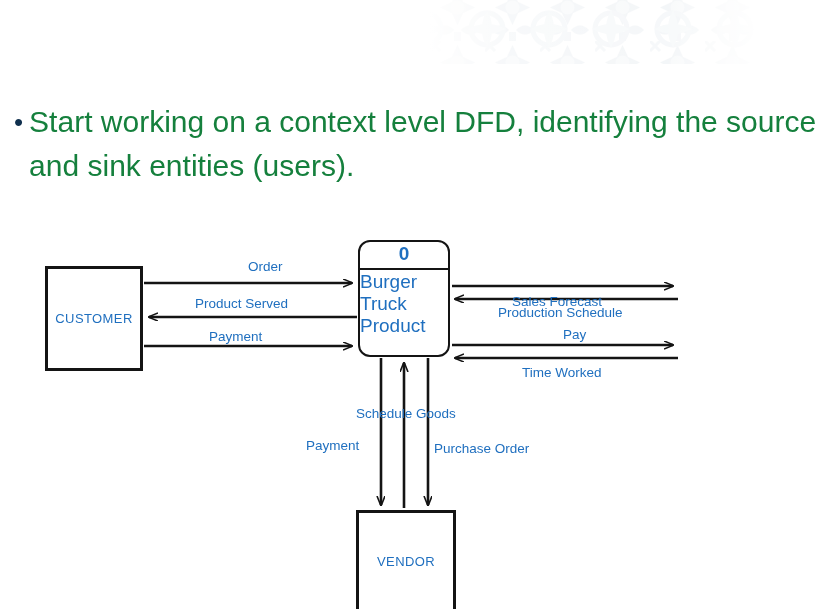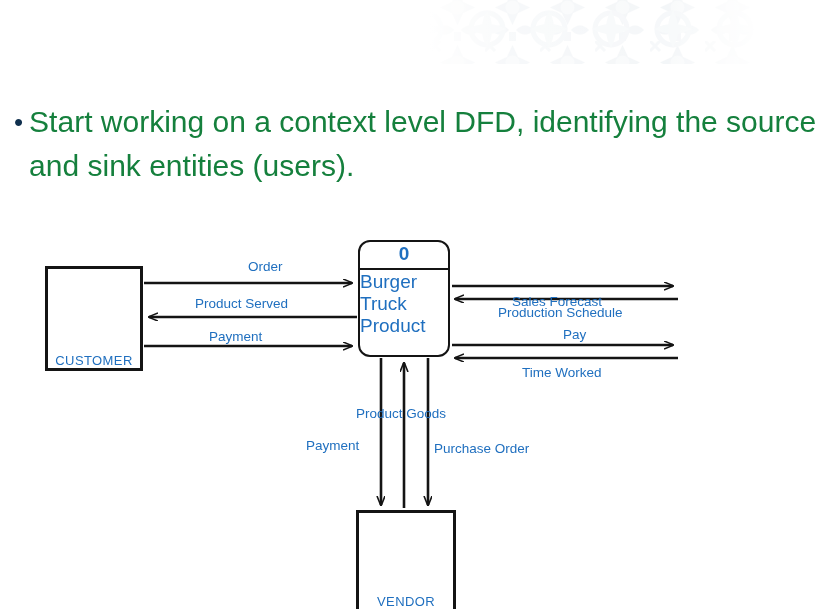--- a/index.html
+++ b/index.html
@@ -75,21 +75,21 @@
     width: 834px;
     height: 609px;
   }
 
   
   .entity {
     position: absolute;
     border: 3px solid #141414;
     background: #ffffff;
     display: flex;
-    align-items: flex-end;
+    align-items: center;
     justify-content: center;
     box-sizing: border-box;
   }
   .entity-label {
     color: #1f6fbf;
     font-size: 13px;
     letter-spacing: 0.4px;
     white-space: nowrap;
   }
 
@@ -229,17 +229,17 @@
     <div class="flow-label" style="left:216px; top:259px;margin-left:32px;">Order</div>
     <div class="flow-label" style="left:195px; top:296px;">Product Served</div>
     <div class="flow-label" style="left:209px; top:329px;">Payment</div>
 
     <div class="flow-label" style="left:512px; top:262px;margin-top:32px;">Sales Forecast</div>
     <div class="flow-label" style="left:498px; top:305px;">Production Schedule</div>
     <div class="flow-label" style="left:563px; top:327px;">Pay</div>
     <div class="flow-label" style="left:522px; top:365px;">Time Worked</div>
 
     <div class="flow-label" style="left:306px; top:438px;">Payment</div>
-    <div class="flow-label" style="left:356px; top:406px;">Product Goods</div>
+    <div class="flow-label" style="left:356px; top:406px;">Schedule Goods</div>
     <div class="flow-label" style="left:434px; top:441px;">Purchase Order</div>
 
   </div>
 </div>
 
 </body></html>

